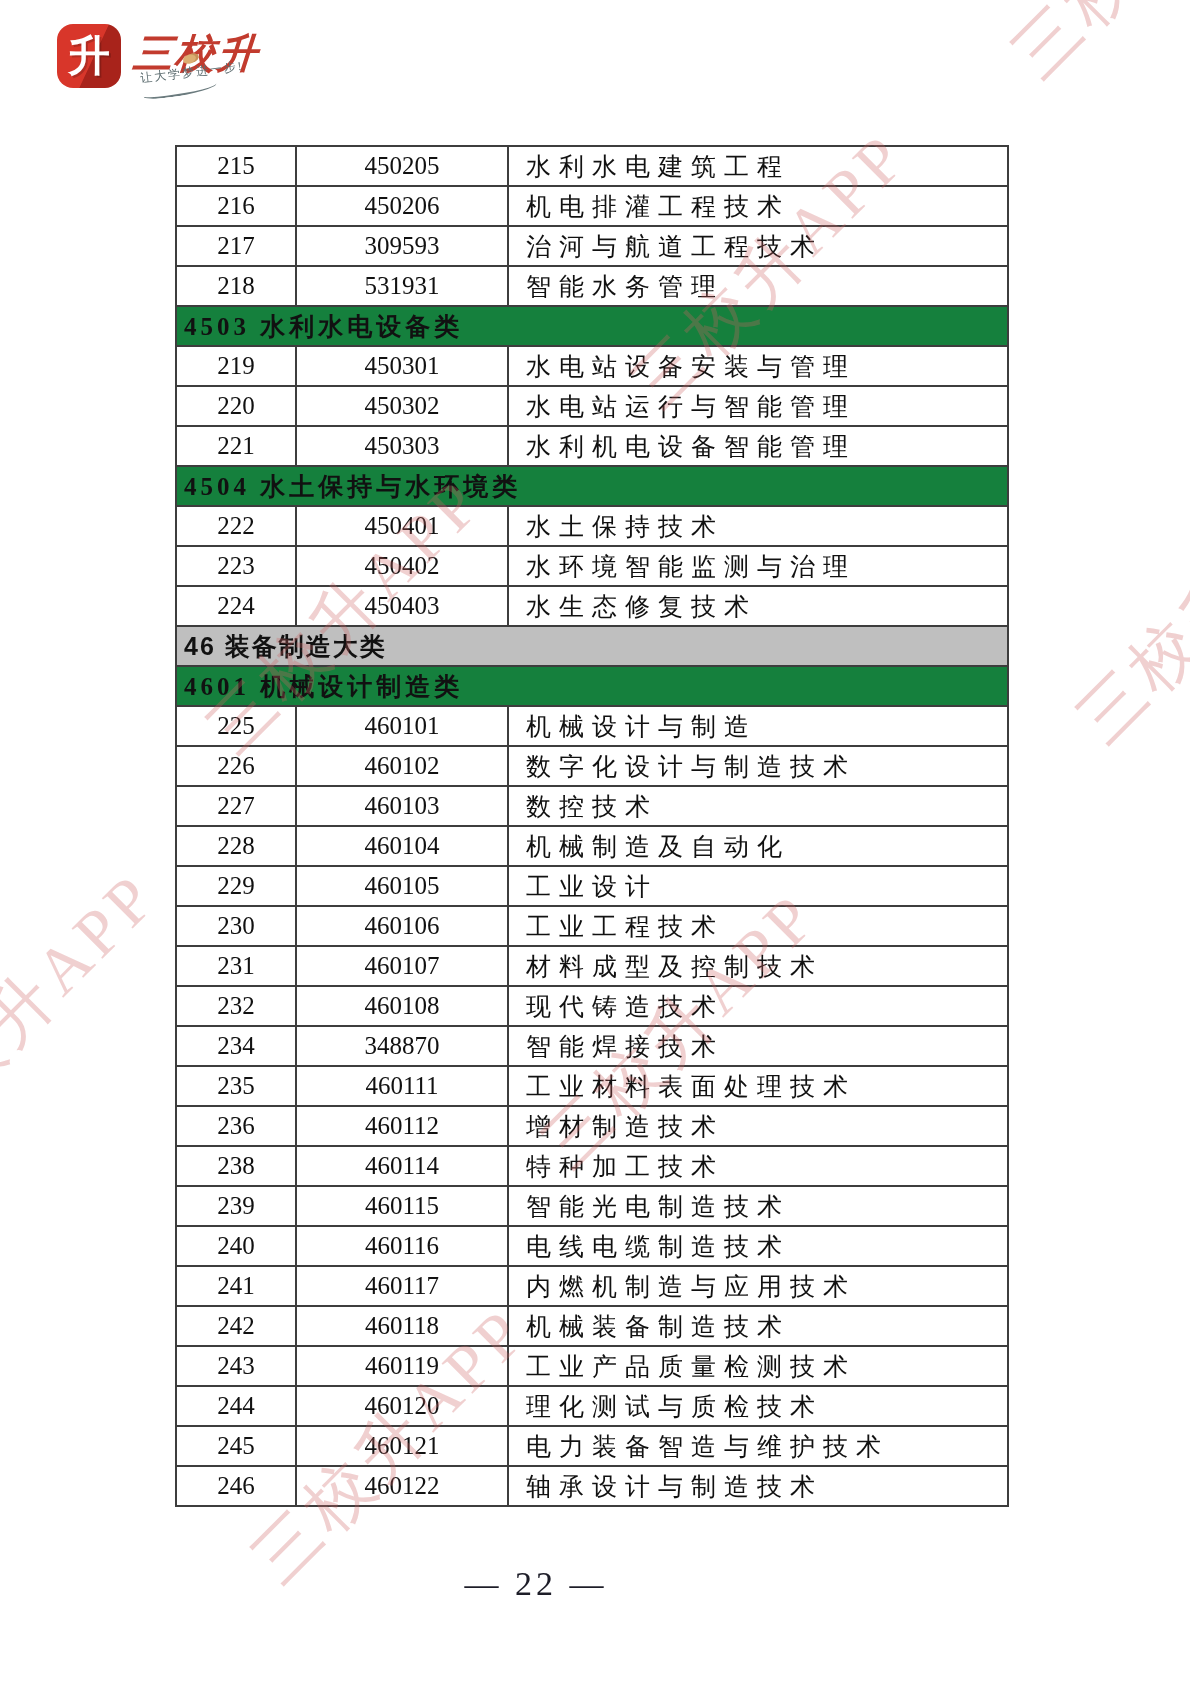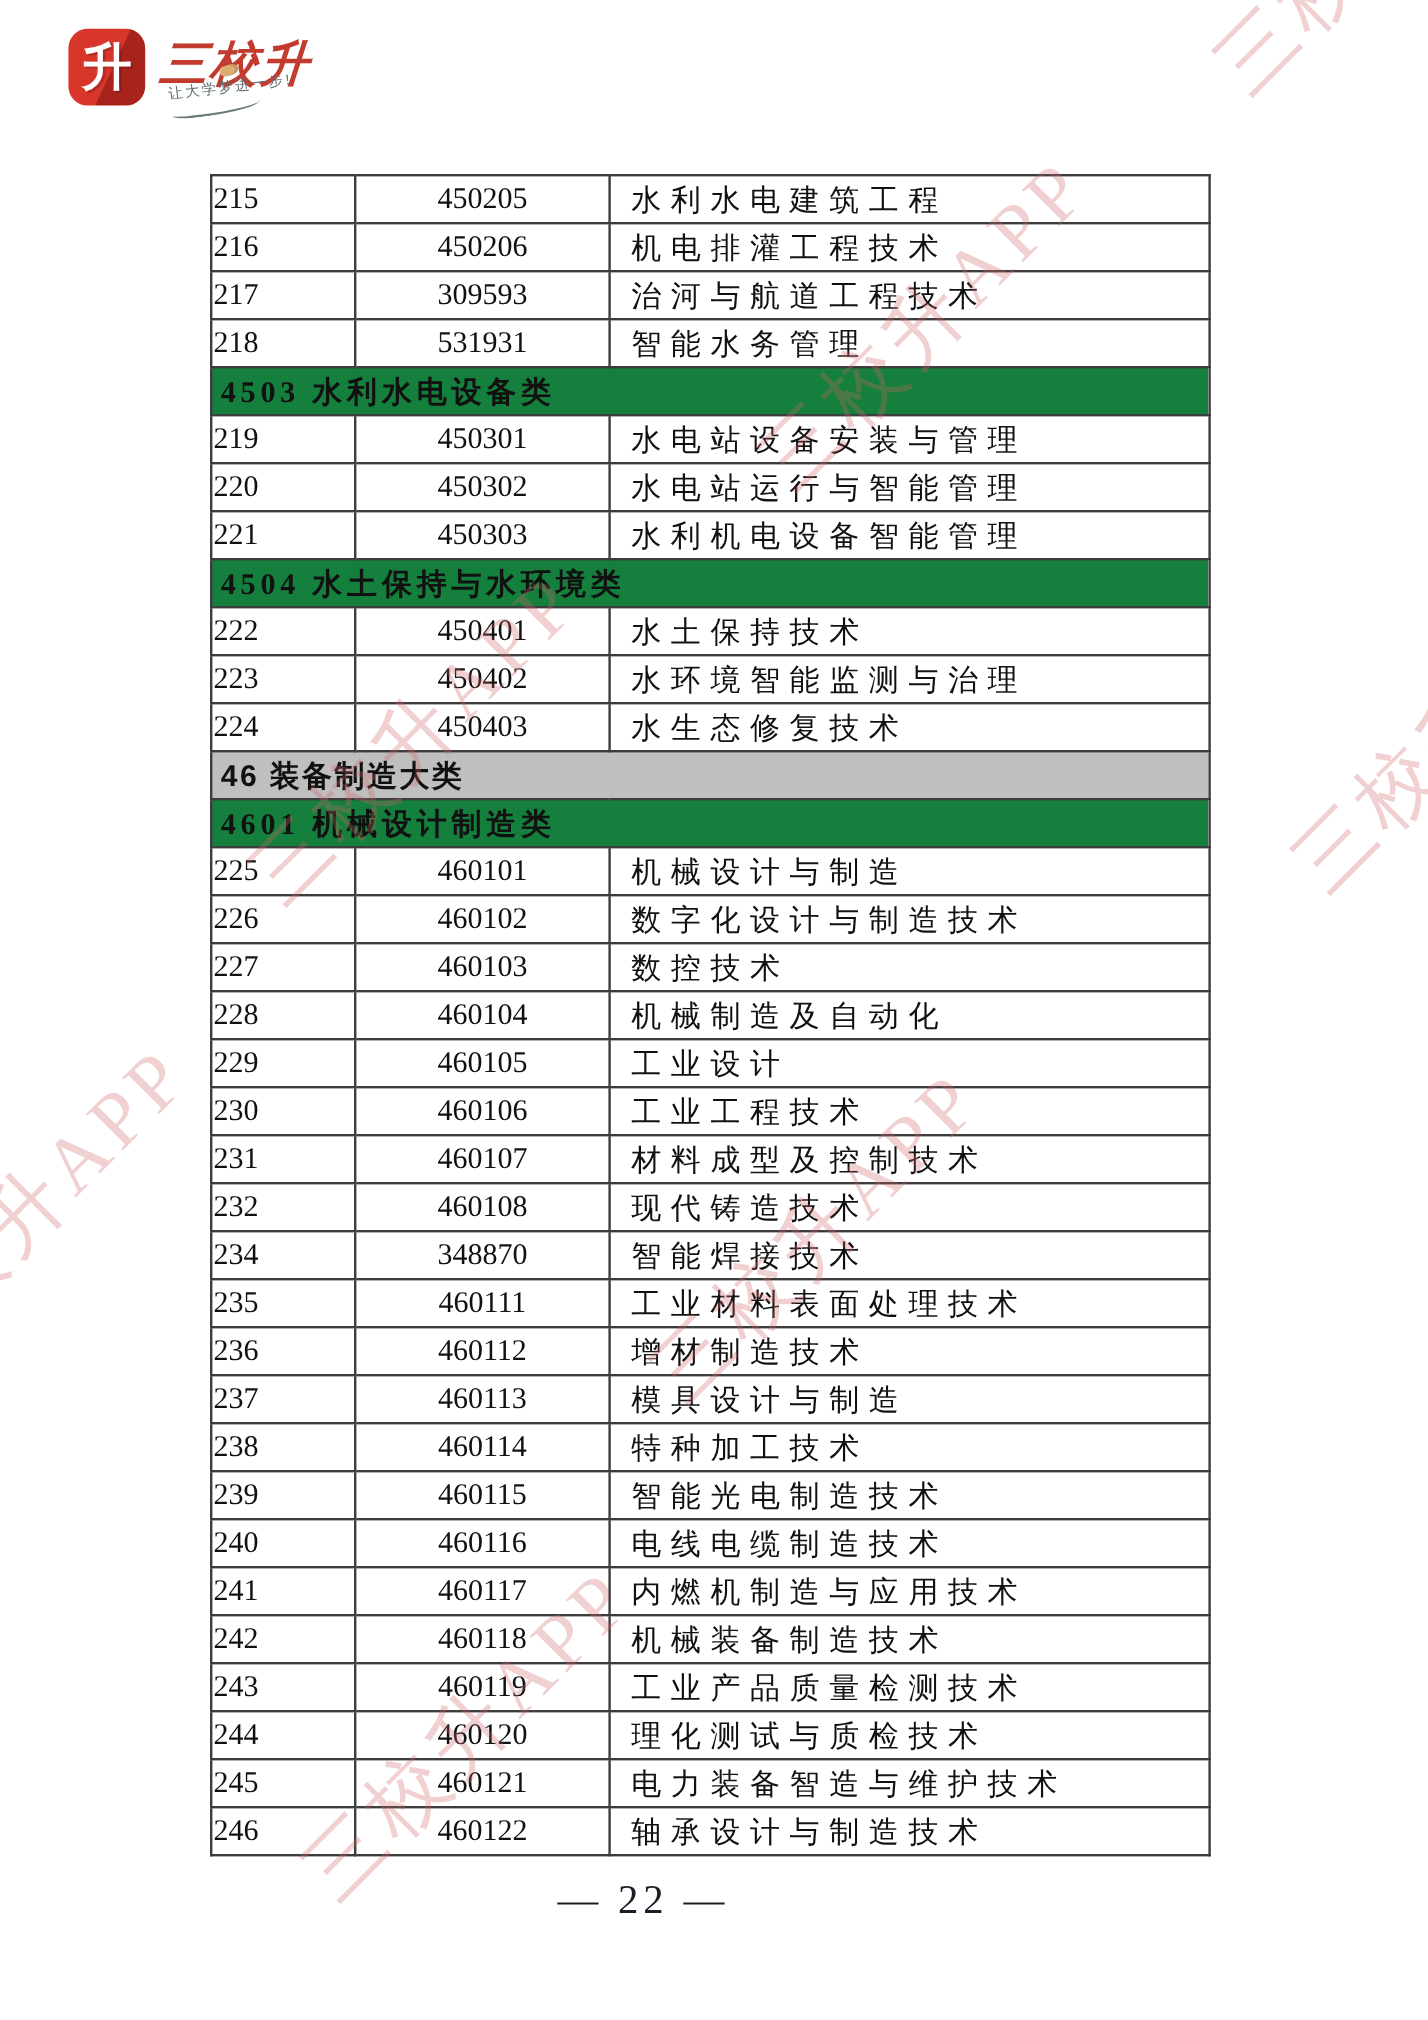--- a/index.html
+++ b/index.html
@@ -70,21 +70,21 @@
     background: #fff;
   }
   table.majors td {
     border: 2px solid #3d3d3d;
     height: 36px;
     font-size: 25px;
     color: #111;
     overflow: hidden;
     white-space: nowrap;
   }
-  td.c-no   { text-align: left; }
+  td.c-no   { text-align: center; }
   td.c-code { text-align: center; }
   td.c-name { text-align: left; padding-left: 17px; letter-spacing: 8px; margin-top: 12px; }
   td.subhead {
     background: #15803d;
     text-align: left; padding-left: 7px;
     font-weight: bold; font-size: 26px;
     letter-spacing: 4px;
   }
   td.bighead {
     background: #bfbfbf;
@@ -249,25 +249,20 @@
             <td class="c-no">235</td>
             <td class="c-code">460111</td>
             <td class="c-name">工业材料表面处理技术</td>
           </tr>
           <tr>
             <td class="c-no">236</td>
             <td class="c-code">460112</td>
             <td class="c-name">增材制造技术</td>
           </tr>
           <tr>
-            <td class="c-no">237</td>
-            <td class="c-code">460113</td>
-            <td class="c-name">模具设计与制造</td>
-          </tr>
-          <tr>
             <td class="c-no">238</td>
             <td class="c-code">460114</td>
             <td class="c-name">特种加工技术</td>
           </tr>
           <tr>
             <td class="c-no">239</td>
             <td class="c-code">460115</td>
             <td class="c-name">智能光电制造技术</td>
           </tr>
           <tr>

